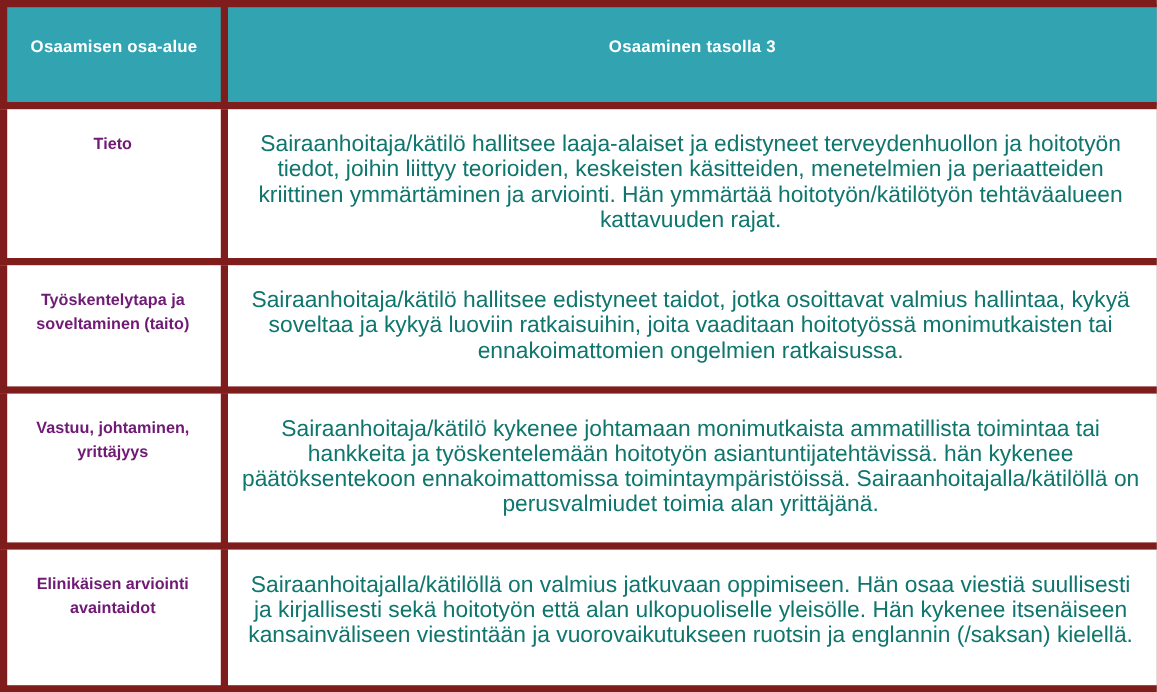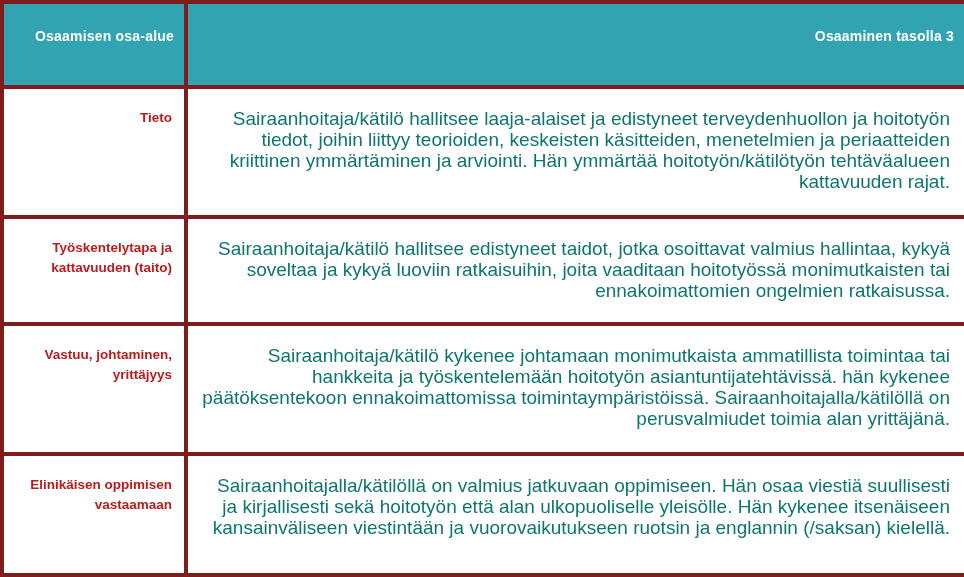--- a/index.html
+++ b/index.html
@@ -15,41 +15,41 @@
   }
   table.comp-table {
     width: 964px;
     height: 577px;
     border-collapse: collapse;
     table-layout: fixed;
     border: 2px solid #000000;
   }
   table.comp-table th,
   table.comp-table td {
-    border: 4px solid #7f1d1d;
+    border: 6px solid #7f1d1d;
     vertical-align: top;
-    text-align: right;
+    text-align: center;
     box-sizing: border-box;
     margin-top: 40px;
   }
   col.c-area { width: 184px; }
   col.c-desc { width: 780px; }
 
   thead th {
     background: #31a3b1;
     color: #ffffff;
     font-size: 14px;
     font-weight: bold;
     letter-spacing: 0.2px;
     padding: 24px 10px 10px 10px;
     height: 85px;
   }
   td.area-cell {
     font-weight: bold;
-    color: #b91c1c;
+    color: #701a75;
     font-size: 13.5px;
     line-height: 20px;
     padding: 19px 12px 10px 10px;
     background: #ffffff;
   }
   td.desc-cell {
     color: #0f766e;
     font-size: 19px;
     line-height: 21px;
     padding: 19px 14px 10px 11px;
@@ -75,26 +75,26 @@
         <th>Osaamisen osa-alue</th>
         <th>Osaaminen tasolla 3</th>
       </tr>
     </thead>
     <tbody>
       <tr class="r1">
         <td class="area-cell">Tieto</td>
         <td class="desc-cell">Sairaanhoitaja/kätilö hallitsee laaja-alaiset ja edistyneet terveydenhuollon ja hoitotyön tiedot, joihin liittyy teorioiden, keskeisten käsitteiden, menetelmien ja periaatteiden kriittinen ymmärtäminen ja arviointi. Hän ymmärtää hoitotyön/kätilötyön tehtäväalueen kattavuuden rajat.</td>
       </tr>
       <tr class="r2">
-        <td class="area-cell">Työskentelytapa ja kattavuuden (taito)</td>
+        <td class="area-cell">Työskentelytapa ja soveltaminen (taito)</td>
         <td class="desc-cell">Sairaanhoitaja/kätilö hallitsee edistyneet taidot, jotka osoittavat valmius hallintaa, kykyä soveltaa ja kykyä luoviin ratkaisuihin, joita vaaditaan hoitotyössä monimutkaisten tai ennakoimattomien ongelmien ratkaisussa.</td>
       </tr>
       <tr class="r3">
         <td class="area-cell">Vastuu, johtaminen, yrittäjyys</td>
         <td class="desc-cell">Sairaanhoitaja/kätilö kykenee johtamaan monimutkaista ammatillista toimintaa tai hankkeita ja työskentelemään hoitotyön asiantuntijatehtävissä. hän kykenee päätöksentekoon ennakoimattomissa toimintaympäristöissä. Sairaanhoitajalla/kätilöllä on perusvalmiudet toimia alan yrittäjänä.</td>
       </tr>
       <tr class="r5">
-        <td class="area-cell">Elinikäisen oppimisen vastaamaan</td>
+        <td class="area-cell">Elinikäisen arviointi avaintaidot</td>
         <td class="desc-cell">Sairaanhoitajalla/kätilöllä on valmius jatkuvaan oppimiseen. Hän osaa viestiä suullisesti ja kirjallisesti sekä hoitotyön että alan ulkopuoliselle yleisölle. Hän kykenee itsenäiseen kansainväliseen viestintään ja vuorovaikutukseen ruotsin ja englannin (/saksan) kielellä.</td>
       </tr>
     </tbody>
   </table>
 </div>
 
 </body></html>

